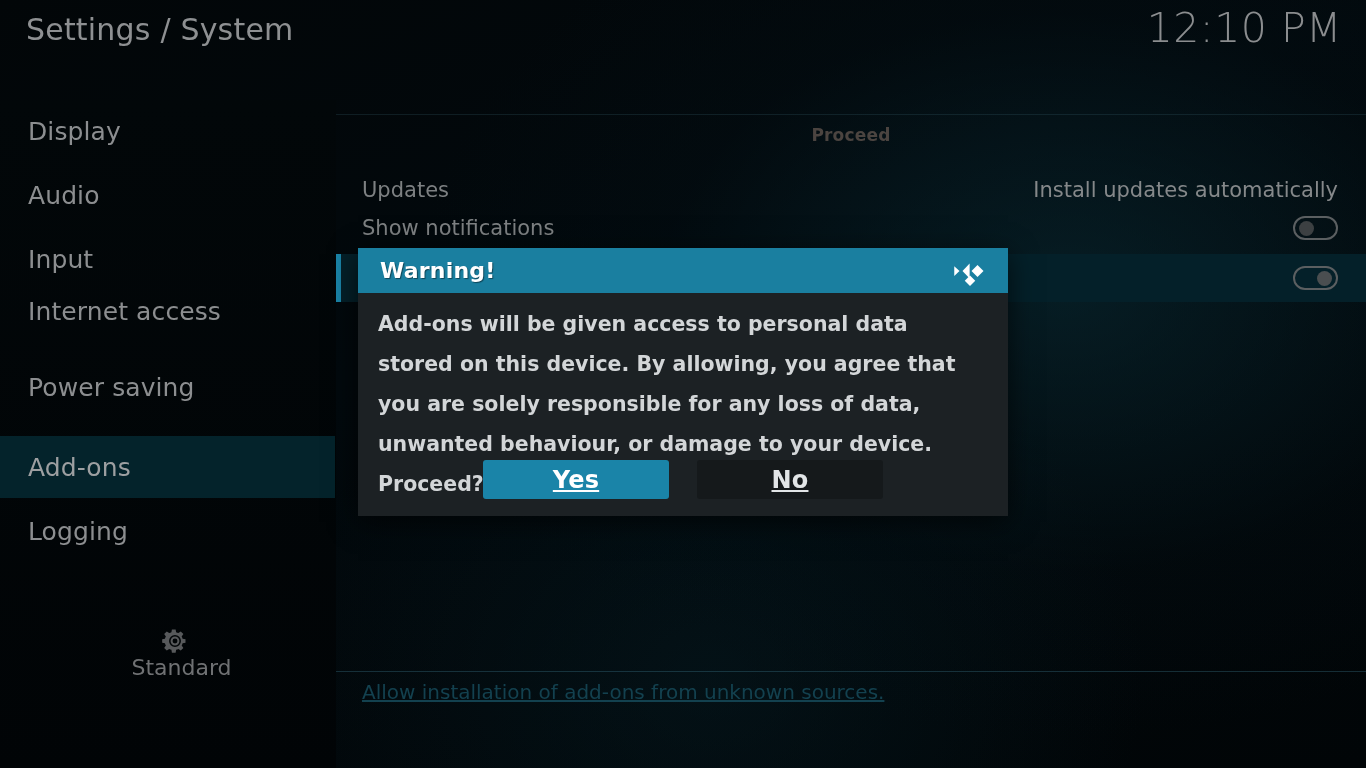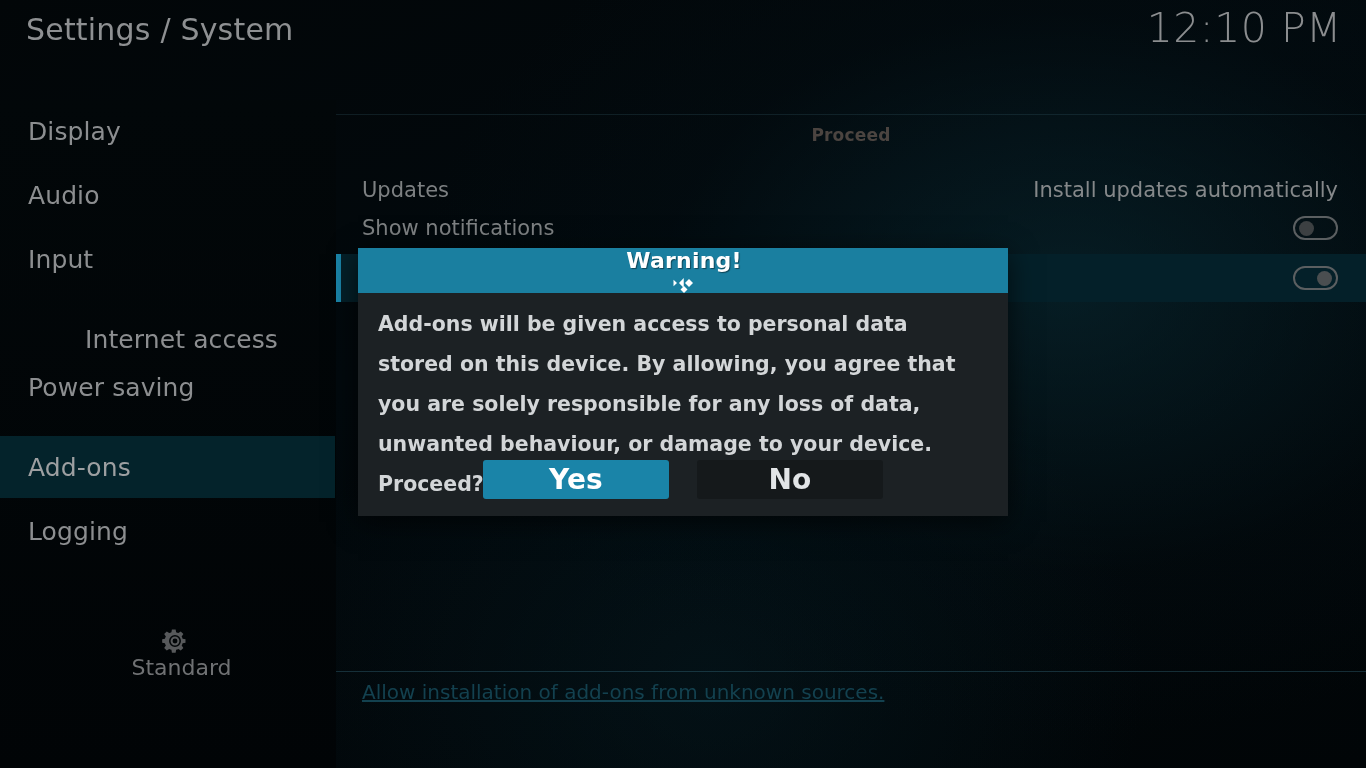--- a/index.html
+++ b/index.html
@@ -207,21 +207,20 @@
   }
   #dialog-header {
     position: relative;
     height: 45px;
     background: #1a7fa0;
     display: flex;
     align-items: center;
     justify-content: space-between;
     padding: 0 20px 0 22px;
     box-sizing: border-box;
-    flex-direction: column;
   }
   #dialog-title {
     font-size: 22px;
     font-weight: bold;
     color: #ffffff;
     text-shadow: 1px 1px 1px rgba(0,0,0,0.45);
     letter-spacing: 0.2px;
   }
   #kodi-logo { width: 36px; height: 30px; display: block; }
 
@@ -245,25 +244,26 @@
     display: flex;
     justify-content: center;
     gap: 28px;
   }
   .dlg-btn {
     width: 186px;
     height: 39px;
     display: flex;
     align-items: center;
     justify-content: center;
-    font-size: 28px;
+    font-size: 24px;
     font-weight: bold;
     border-radius: 3px;
     box-sizing: border-box;
     letter-spacing: 0.2px;
+    text-decoration: underline;
   }
   .dlg-btn.focused {
     background: #1a84a8;
     color: #ffffff;
   }
   .dlg-btn.normal {
     background: #15191b;
     color: #e2e5e7;
   }
 </style>
@@ -281,21 +281,21 @@
 
     <div class="side-item" style="top:64px;">
       <span class="lbl">Audio</span>
     </div>
     <div class="side-item" style="top:0px;">
       <span class="lbl">Display</span>
     </div>
     <div class="side-item" style="top:128px;">
       <span class="lbl">Input</span>
     </div>
-    <div class="side-item" style="top:208px;justify-content:center;">
+    <div class="side-item" style="top:180px;">
       <span class="lbl">Internet access</span>
     </div>
     <div class="side-item" style="top:256px;">
       <span class="lbl">Power saving</span>
     </div>
     <div class="side-item selected" style="top:336px;">
       <span class="lbl">Add-ons</span>
     </div>
     <div class="side-item" style="top:400px;">
       <span class="lbl">Logging</span>

